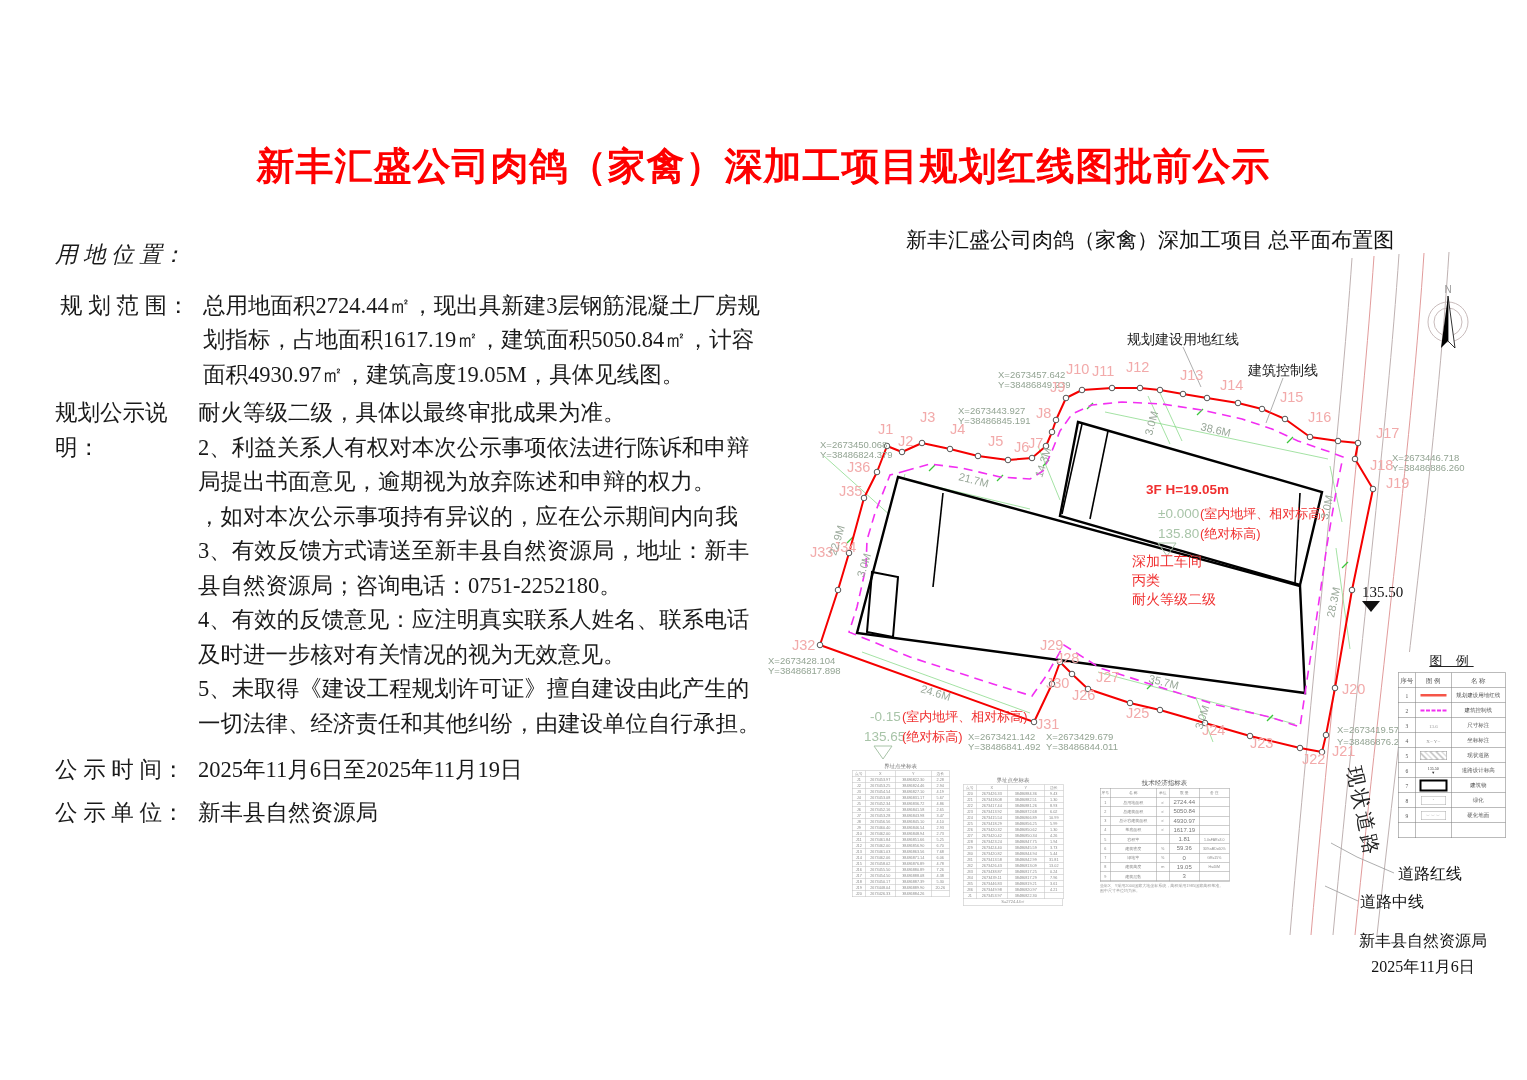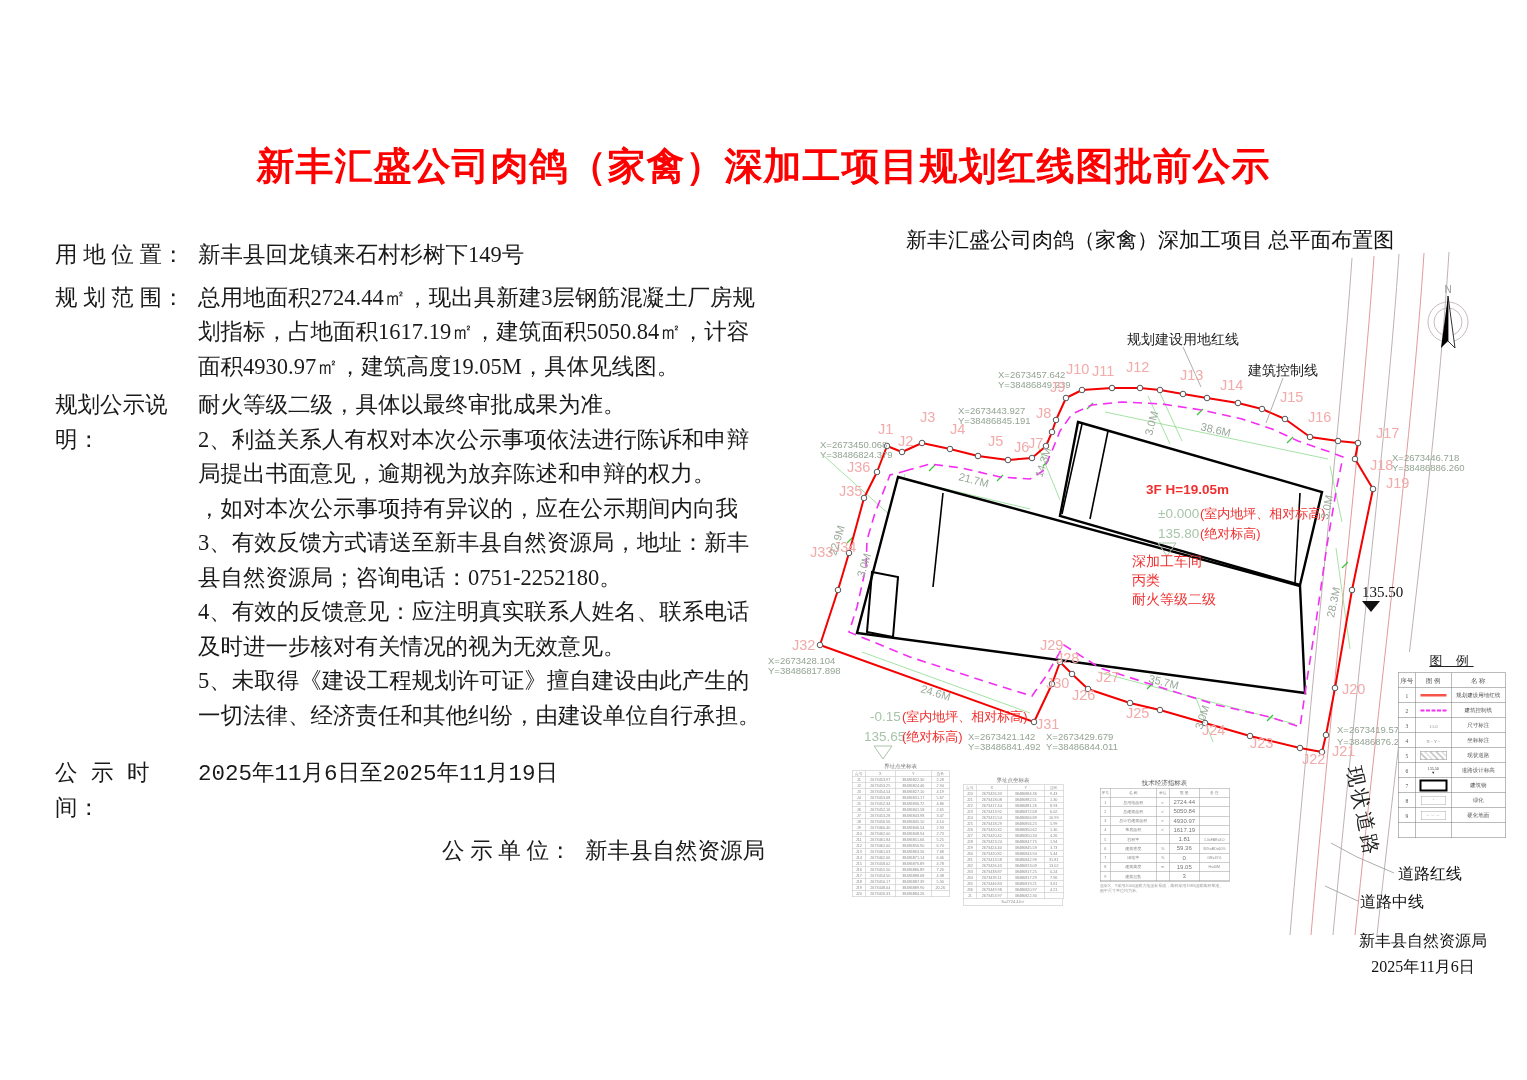--- a/index.html
+++ b/index.html
@@ -5,21 +5,21 @@
   html,body{margin:0;padding:0;background:#fff;}
   .page{position:relative;width:1527px;height:1080px;background:#fff;overflow:hidden;
         font-family:"Liberation Serif", serif;color:#1a1a1a;}
   .main-title{position:absolute;left:0;top:116px;width:100%;text-align:center;
         font-size:38px;font-weight:bold;letter-spacing:1px;}
   
   .info{position:absolute;left:55px;top:238px;width:710px;font-size:22.5px;line-height:34.5px;}
   .row{display:flex;}
   .lbl{width:143px;flex:none;}
   .val{white-space:nowrap;}
-  .mt12{margin-top:24px;font-family:Liberation Mono, monospace;} .mt8{margin-top:8px;justify-content:flex-end;} .g8{margin-bottom:8px;} .g4{margin-bottom:4px;}
+  .mt12{margin-top:12px;} .mt8{margin-top:8px;} .g8{margin-bottom:16px;font-style:italic;} .g4{margin-bottom:4px;justify-content:center;}
   
   .map-title{position:absolute;left:760px;top:226px;width:780px;text-align:center;
         font-size:21px;color:#111;}
   svg text{font-family:"Liberation Sans", sans-serif;}
   .coord{font-size:9.5px;fill:#93a493;}
   .pink{font-size:14.5px;fill:#f2aaaa;}
   .dim{font-size:11px;fill:#9aa89a;}
   .blk{font-size:14px;fill:#222;}
   .blk15{font-size:15px;fill:#111;font-family:"Liberation Serif",serif;}
   .blk16{font-size:16px;fill:#111;font-family:"Liberation Serif",serif;}
@@ -70,21 +70,20 @@
 </head>
 <body>
 
 <div class="page">
 
   <h1 class="main-title" style="color:#fe0000;">新丰汇盛公司肉鸽（家禽）深加工项目规划红线图批前公示</h1>
 
   <div class="info">
     <div class="row g8">
       <div class="lbl">用 地 位 置：</div>
-      <div class="val">新丰县回龙镇来石村杉树下149号</div>
     </div>
     <div class="row g4">
       <div class="lbl">规 划 范 围：</div>
       <div class="val">
         <div>总用地面积2724.44㎡，现出具新建3层钢筋混凝土厂房规</div>
         <div>划指标，占地面积1617.19㎡，建筑面积5050.84㎡，计容</div>
         <div>面积4930.97㎡，建筑高度19.05M，具体见线图。</div>
       </div>
     </div>
     <div class="row">

